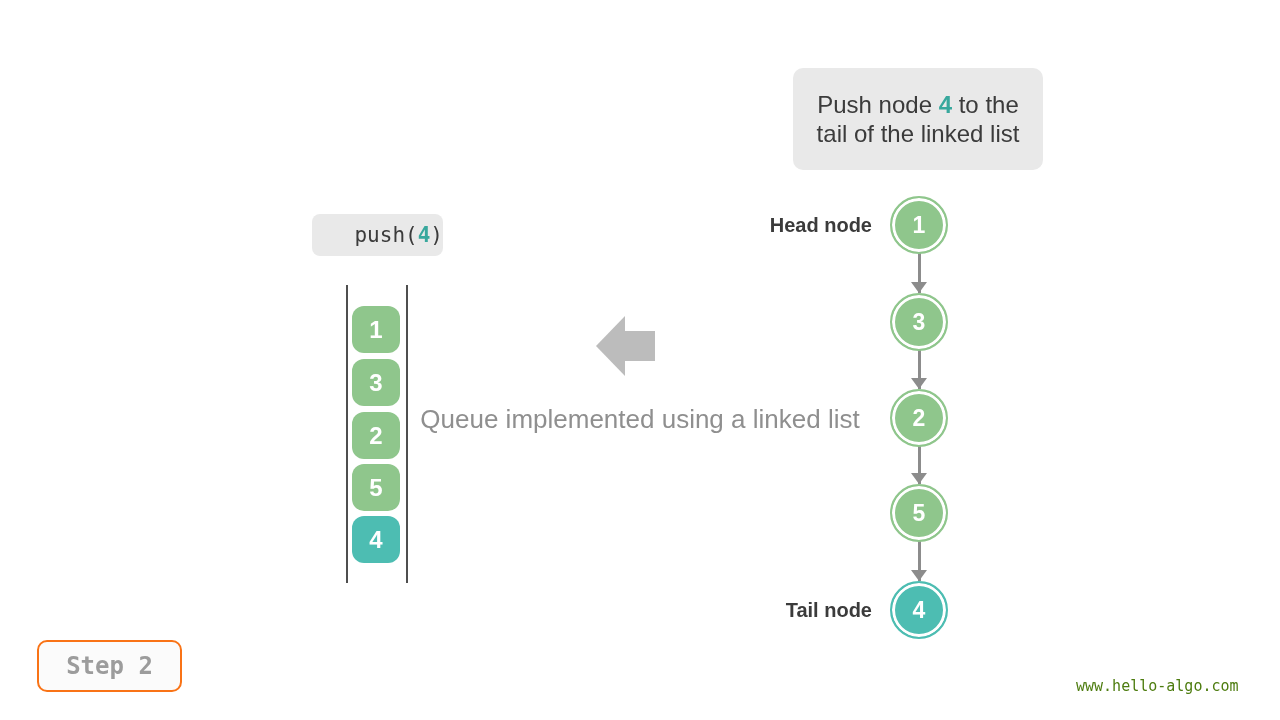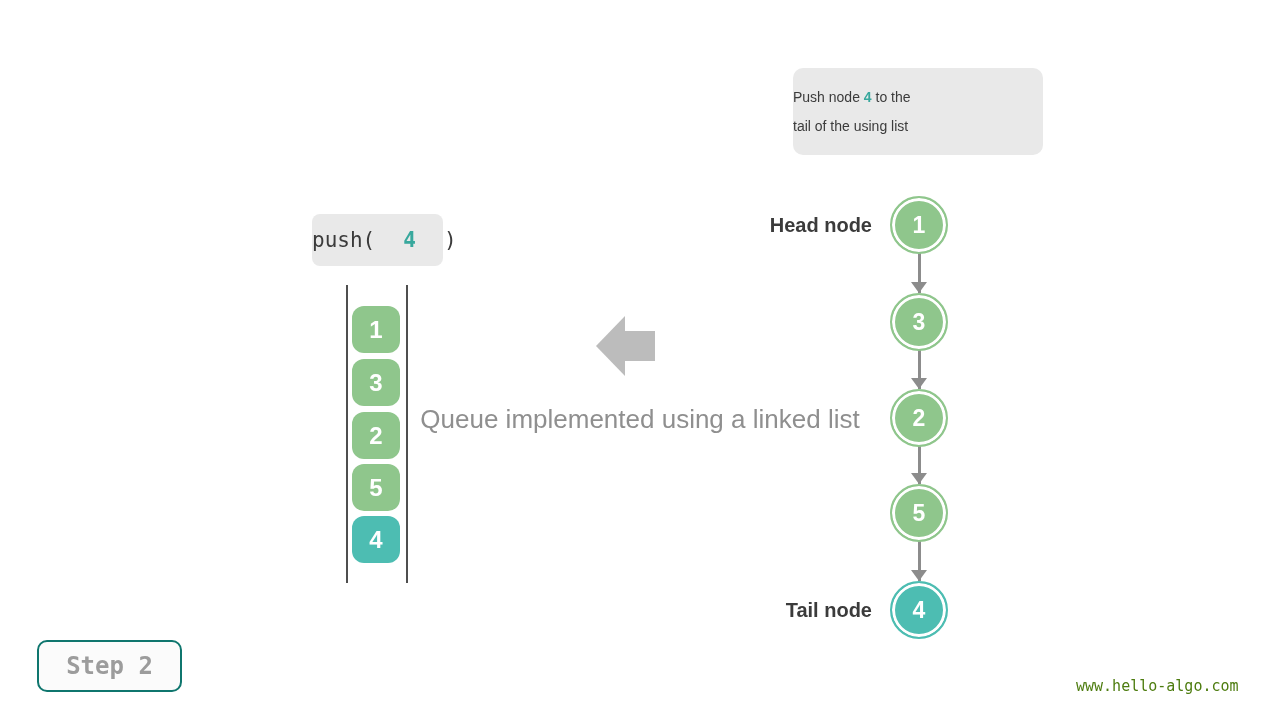--- a/index.html
+++ b/index.html
@@ -3,33 +3,33 @@
 <meta charset="utf-8">
 <style>
   * { margin: 0; padding: 0; box-sizing: border-box; }
   html, body { width: 1280px; height: 720px; background: #ffffff; overflow: hidden; }
   body { font-family: "Liberation Sans", sans-serif; }
 
   .stage { position: relative; width: 1280px; height: 720px; background: #ffffff; }
 
   
   .callout {
-    position: absolute; left: 793px; top: 68px; width: 250px; height: 87px;
+    position: absolute; left: 793px; top: 68px; width: 250px; height: 102px;
     background: #e9e9e9; border-radius: 10px;
-    display: flex; flex-direction: column; align-items: flex-start; justify-content: center;
-    font-size: 14px; line-height: 29px; color: #3b3b3b; text-align: center;
+    display: flex; flex-direction: column; align-items: center; justify-content: center;
+    font-size: 24px; line-height: 29px; color: #3b3b3b; text-align: center;
   }
   .accent { color: #38a89d; font-weight: bold; }
 
   
   .push-chip {
-    position: absolute; left: 312px; top: 214px; width: 131px; height: 52px;
+    position: absolute; left: 312px; top: 214px; width: 131px; height: 42px;
     background: #e9e9e9; border-radius: 8px;
-    display: flex; align-items: center; justify-content: flex-start;
-    font-family: "DejaVu Sans Mono", monospace; font-size: 21px; color: #3b3b3b; gap: 28px;
+    display: flex; align-items: center; justify-content: flex-end;
+    font-family: "DejaVu Sans Mono", monospace; font-size: 21px; color: #3b3b3b;
   }
 
   
   .rail { position: absolute; width: 2px; height: 298px; top: 285px; background: #4f4f4f; }
   .rail.left { left: 346px; }
   .rail.right { left: 406px; }
   .stack-box {
     position: absolute; left: 352px; width: 48px; height: 47px; border-radius: 12px;
     background: #8fc68c; color: #ffffff; font-weight: bold; font-size: 24px;
     display: flex; align-items: center; justify-content: center;
@@ -69,39 +69,39 @@
   }
 
   .side-label {
     position: absolute; left: 640px; width: 232px; text-align: right;
     font-size: 20px; font-weight: bold; color: #3b3b3b; line-height: 28px;
   }
 
   
   .step-badge {
     position: absolute; left: 37px; top: 640px; width: 145px; height: 52px;
-    background: #fbfbfb; border: 2px solid #0f766e; border-radius: 10px;
+    background: #fbfbfb; border: 2px solid #f97316; border-radius: 10px;
     display: flex; align-items: center; justify-content: center;
     font-family: "DejaVu Sans Mono", monospace; font-weight: bold;
     font-size: 24px; color: #9c9c9c;
   }
 
   .watermark {
     position: absolute; left: 1076px; top: 677px;
     font-family: "DejaVu Sans Mono", monospace; font-size: 15px; color: #4d7c0f;
   }
 </style>
 </head>
 <body>
 
 <div class="stage">
 
   <div class="callout">
     <div><span>Push node </span><span class="accent">4</span><span> to the</span></div>
-    <div>tail of the using list</div>
+    <div>tail of the linked list</div>
   </div>
 
   <div class="push-chip">
       <span>push(</span>
       <span class="accent">4</span>
       <span>)</span>
     </div>
 
   <div class="rail left"></div>
   <div class="rail right"></div>

